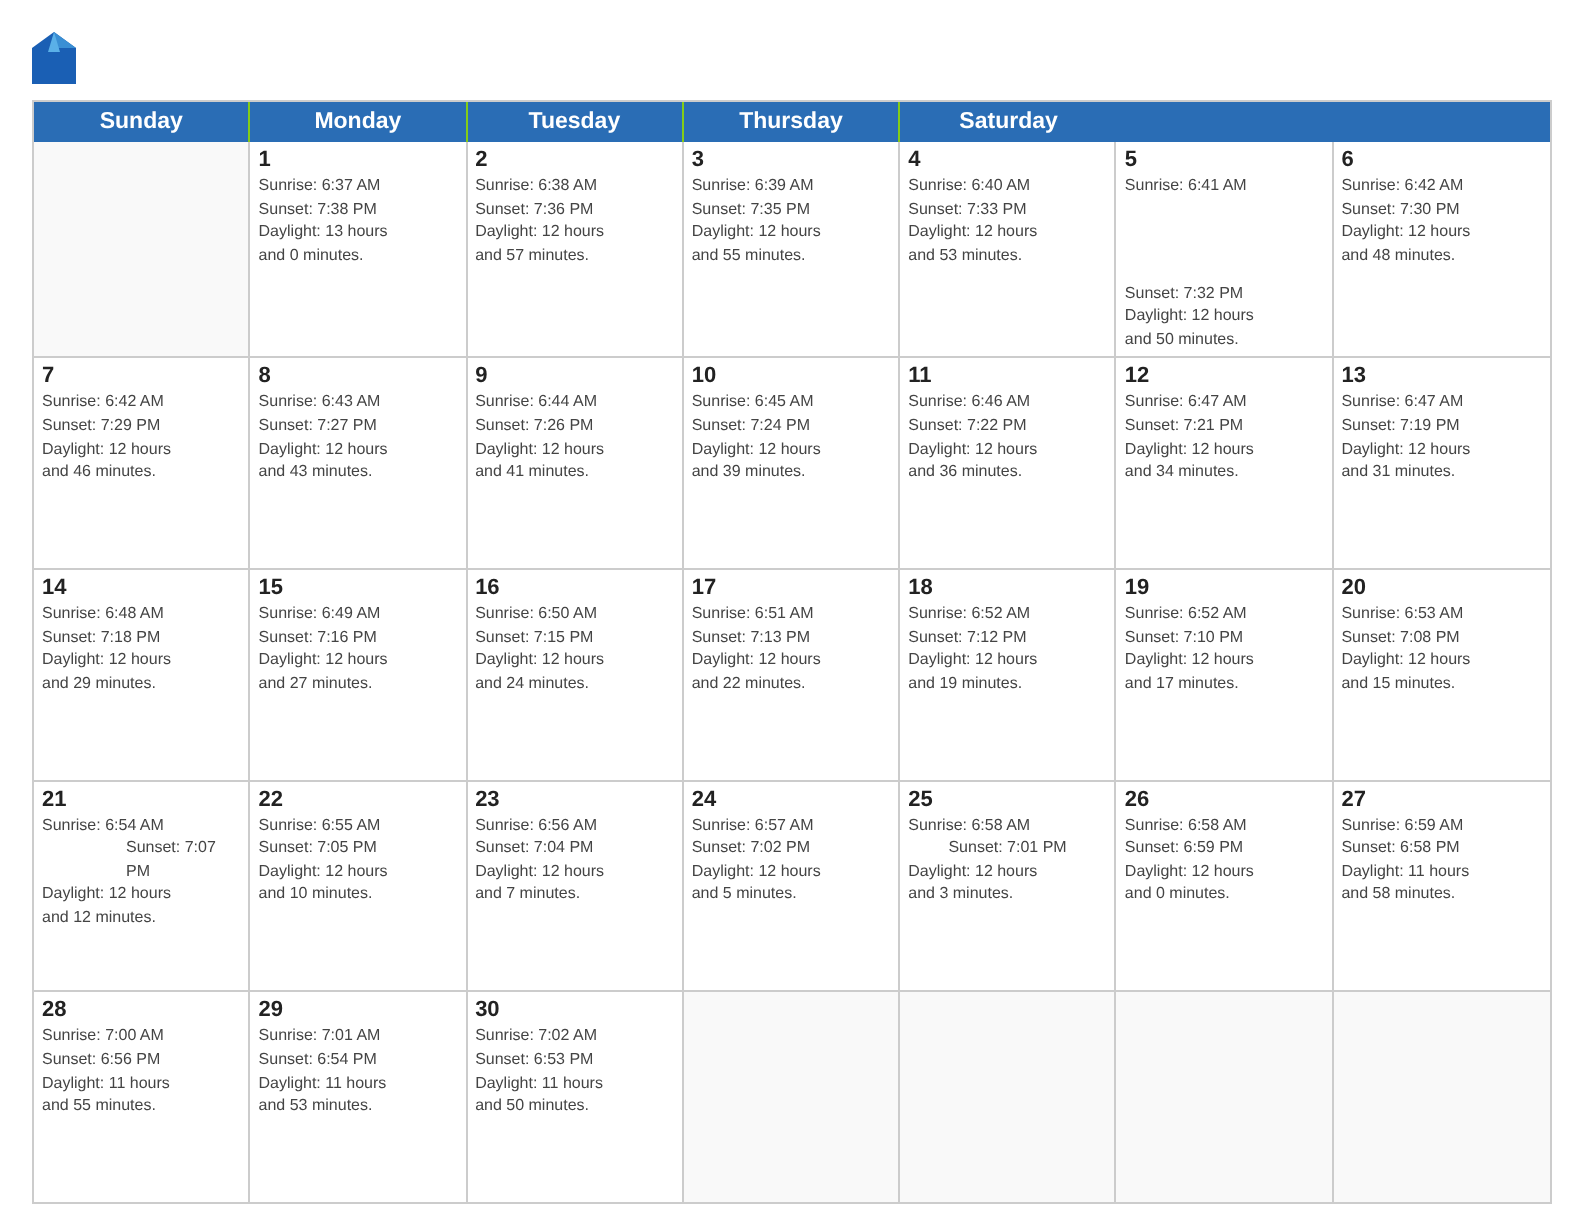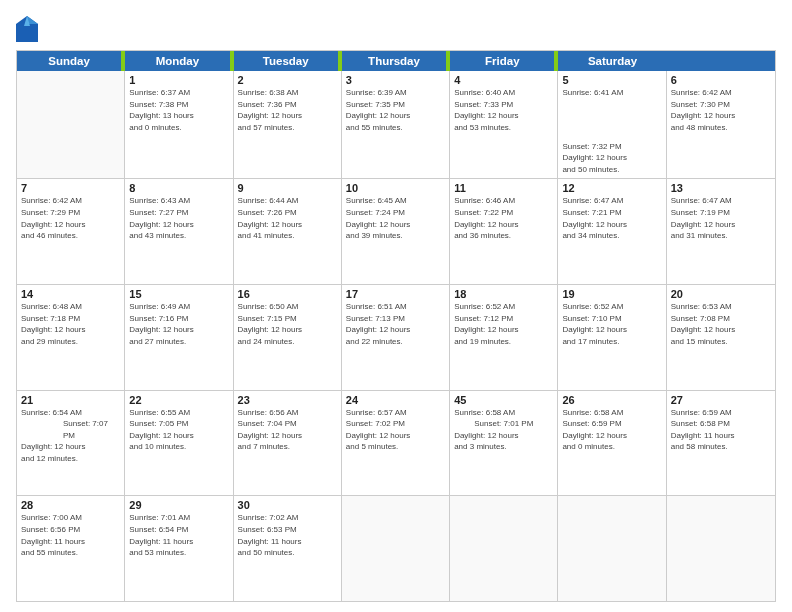--- a/index.html
+++ b/index.html
@@ -73,21 +73,21 @@
       display: grid;
       grid-template-columns: repeat(7, 1fr);
       background: #2a6db5;
     }
     .cal-header-cell {
       color: #fff;
       font-size: 11.5px;
       font-weight: bold;
       text-align: center;
       padding: 4px 2px;
-      border-right: 4px solid #84cc16;
+      border-right: 1px solid #84cc16;
     }
     .cal-header-cell:last-child { border-right: none; }
     .cal-body {
       flex: 1;
       display: flex;
       flex-direction: column;
     }
     .cal-row {
       display: grid;
       grid-template-columns: repeat(7, 1fr);
@@ -140,21 +140,20 @@
       <div class="subtitle"></div>
     </div>
   </div>
 
   <div class="calendar">
     <div class="cal-header">
     <div class="cal-header-cell">Sunday</div>
         <div class="cal-header-cell">Monday</div>
         <div class="cal-header-cell">Tuesday</div>
         <div class="cal-header-cell">Thursday</div>
-        <div class="cal-header-cell">Friday</div>
         <div class="cal-header-cell">Saturday</div>
       </div>
     <div class="cal-body">
     <div class="cal-row">
           <div class="cal-cell empty"></div>
           <div class="cal-cell">
             <span class="day-num">1</span>
             <div class="day-info">
               <span style="display: block;">Sunrise: 6:37 AM</span>
               <span style="display: block;">Sunset: 7:38 PM</span>
@@ -369,21 +368,21 @@
           <div class="cal-cell">
             <span class="day-num">24</span>
             <div class="day-info">
               <span style="display: block;">Sunrise: 6:57 AM</span>
               <span style="display: block;">Sunset: 7:02 PM</span>
               <span style="display: block;">Daylight: 12 hours</span>
               <span style="display: block;">and 5 minutes.</span>
             </div>
           </div>
           <div class="cal-cell">
-            <span class="day-num">45</span>
+            <span class="day-num">25</span>
             <div class="day-info">
               <span style="display: block;">Sunrise: 6:58 AM</span>
               <span style="display: block; text-align: center;">Sunset: 7:01 PM</span>
               <span style="display: block;">Daylight: 12 hours</span>
               <span style="display: block;">and 3 minutes.</span>
             </div>
           </div>
           <div class="cal-cell">
             <span class="day-num">26</span>
             <div class="day-info">

